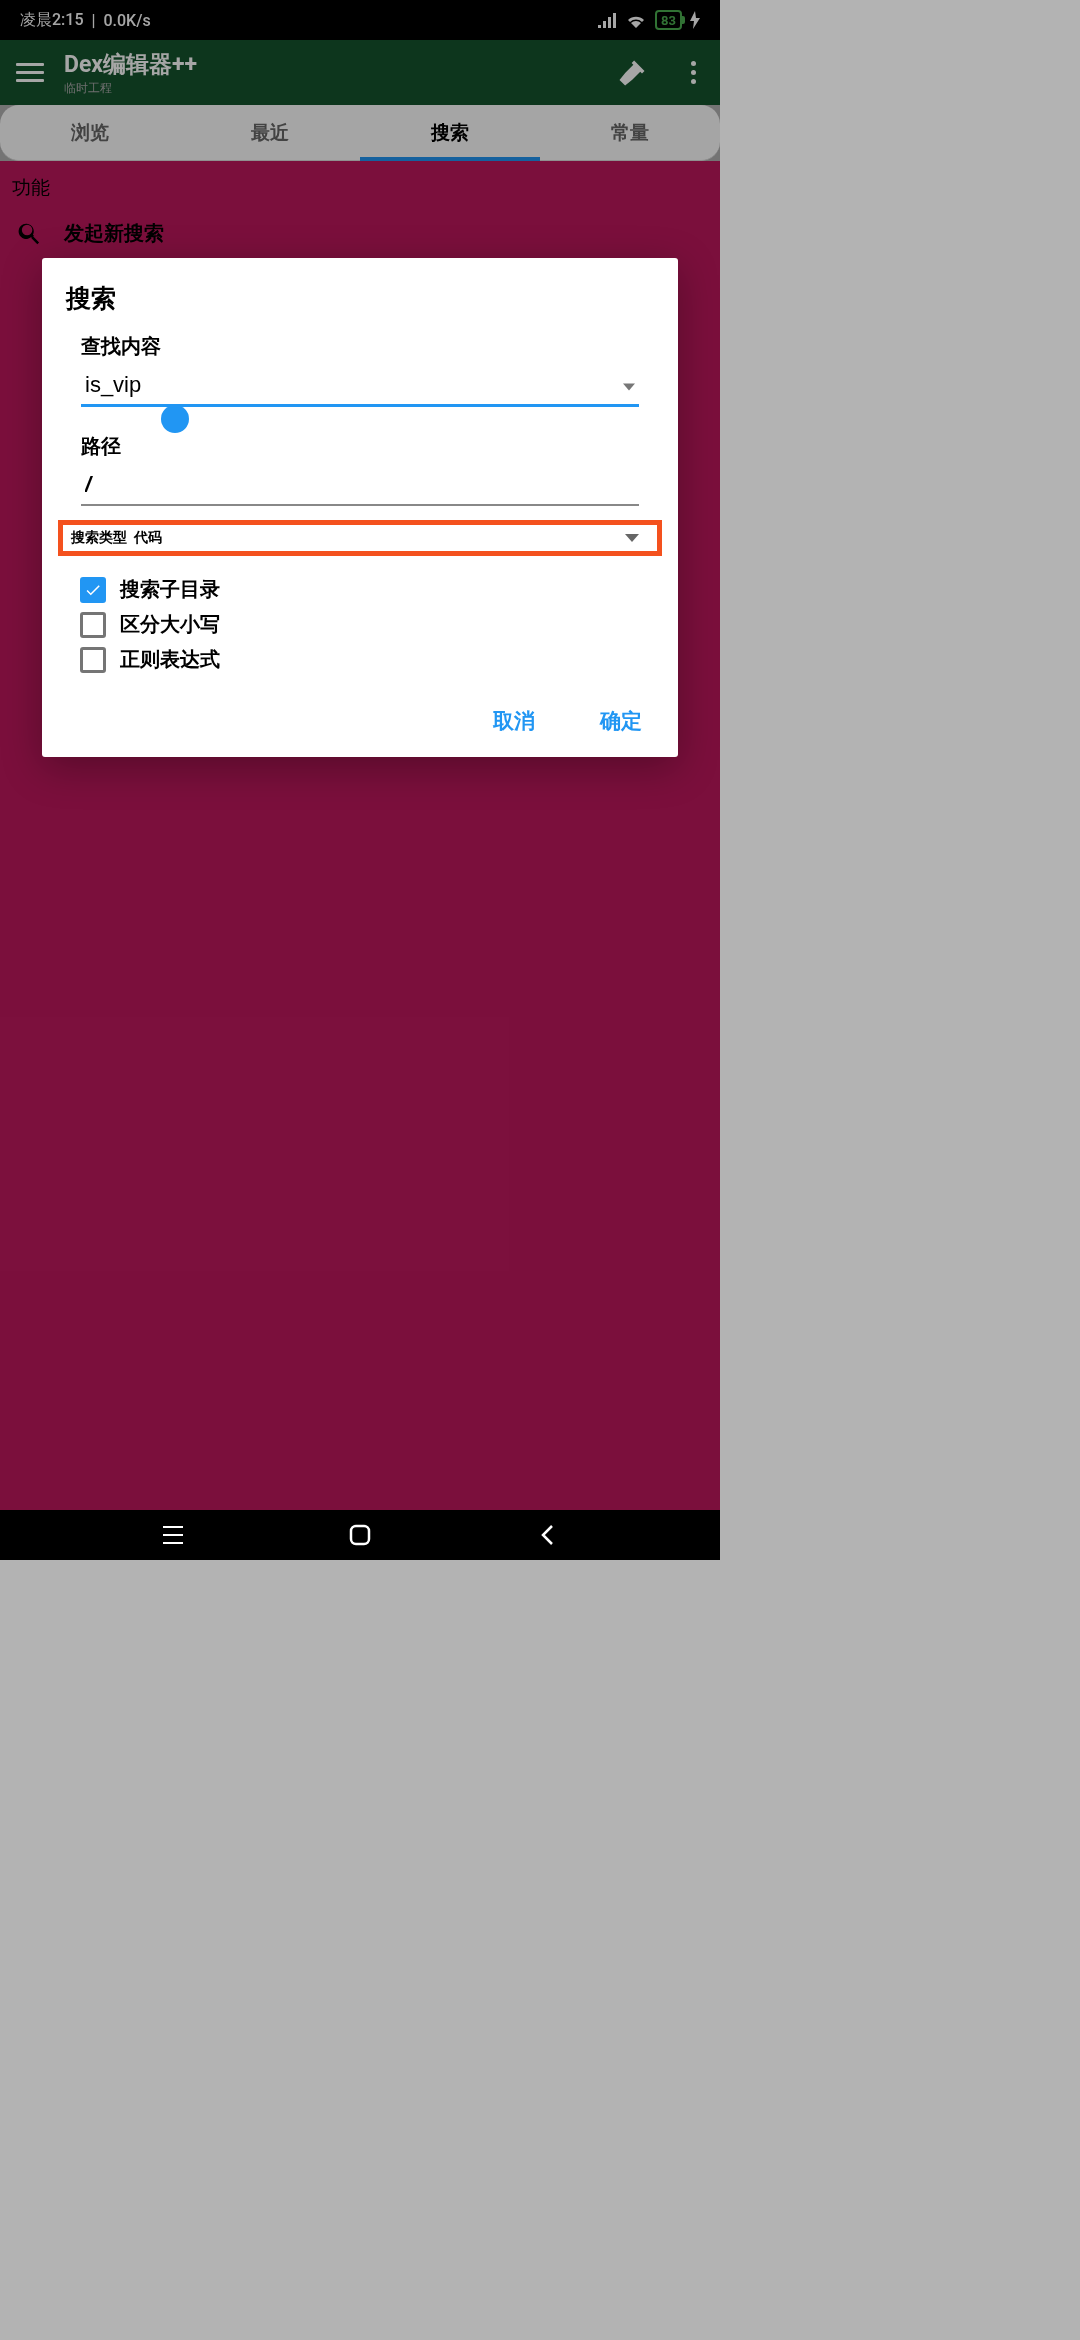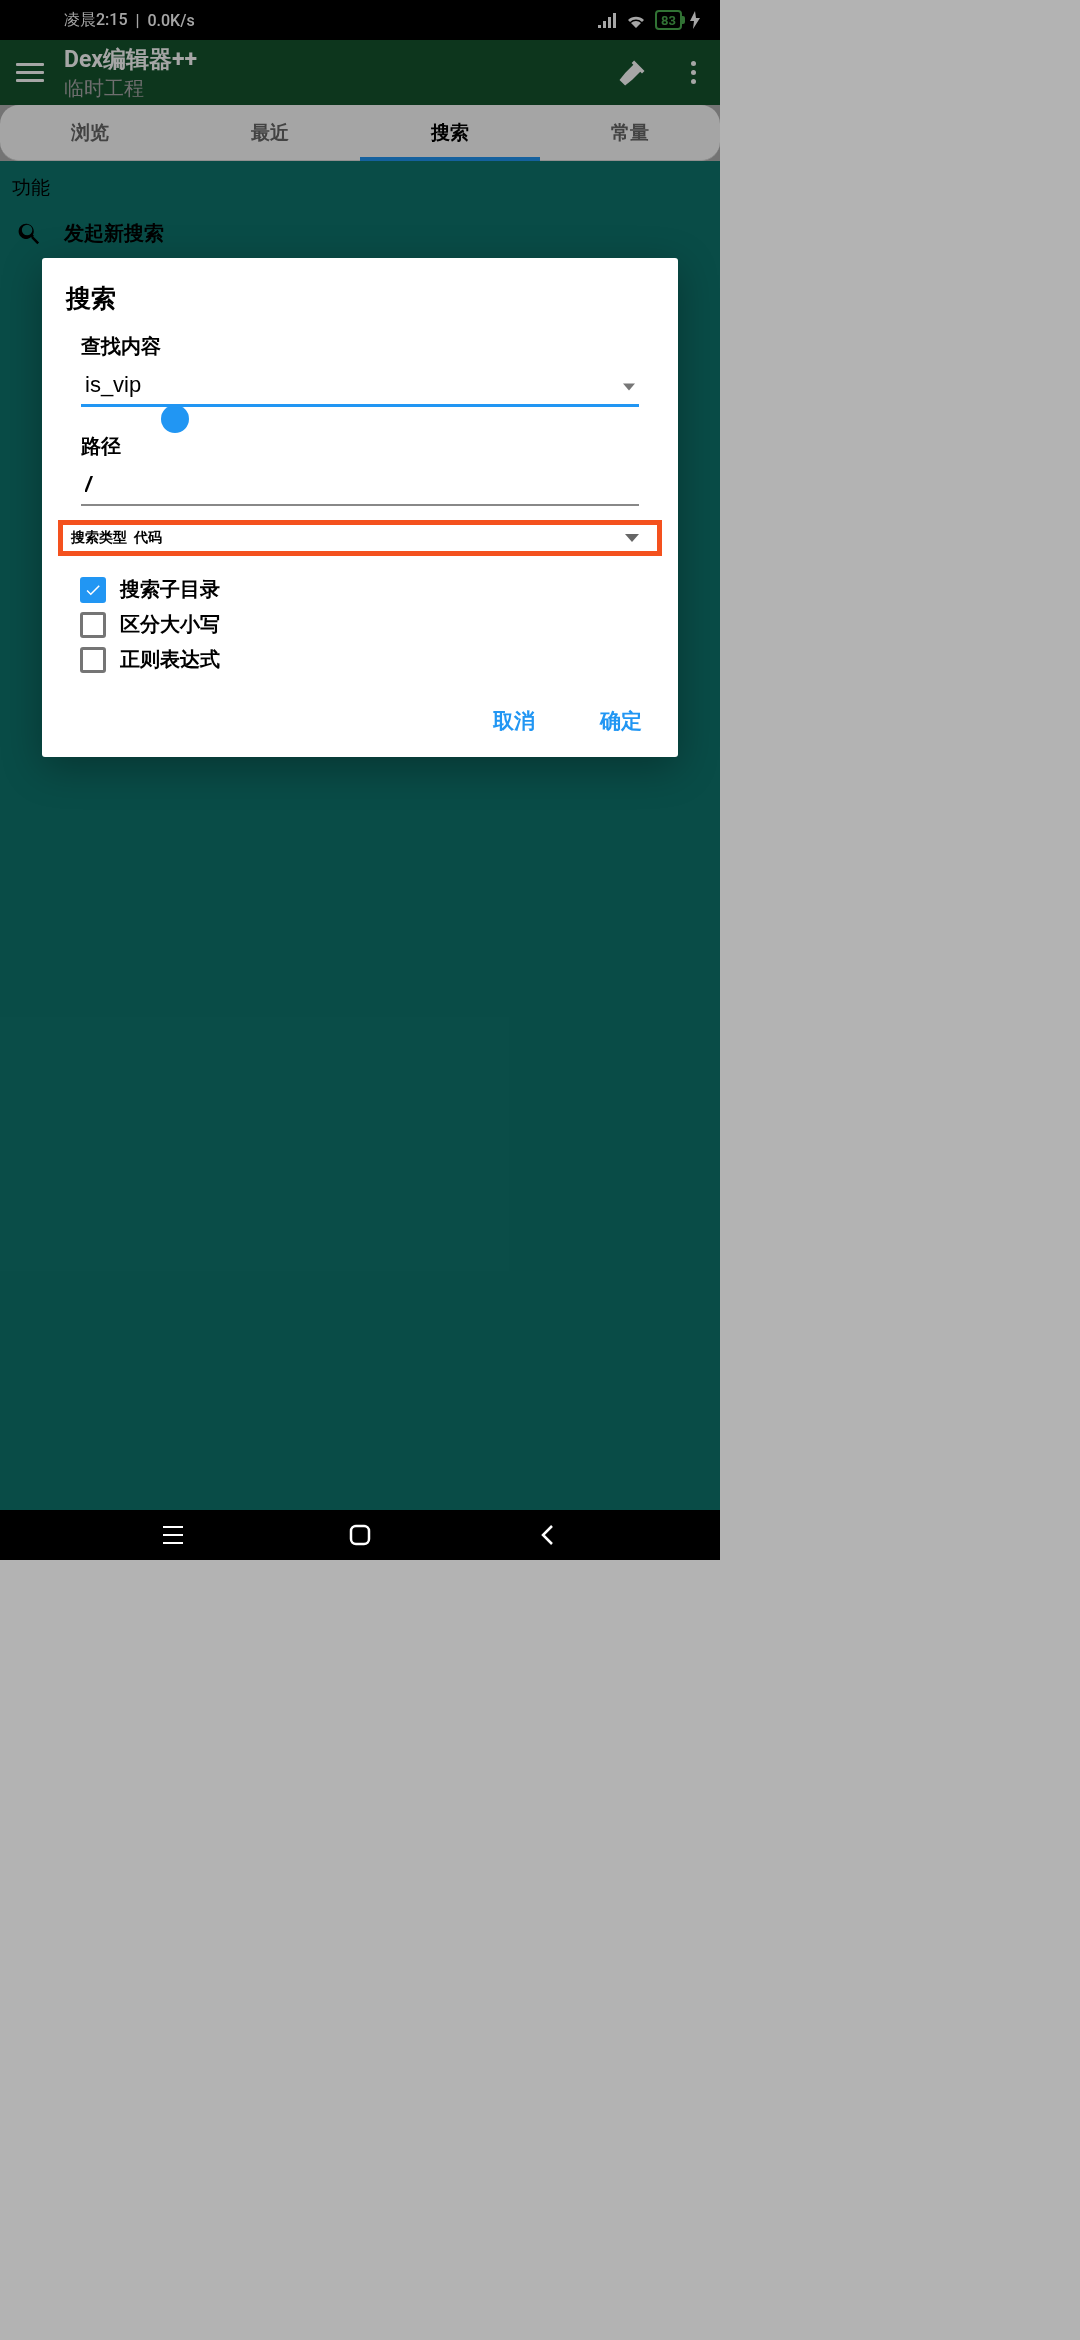--- a/index.html
+++ b/index.html
@@ -16,21 +16,21 @@
       height: 40px;
       background: #000;
       display: flex;
       align-items: center;
       justify-content: space-between;
       padding: 0 20px;
       color: #fff;
       font-size: 16px;
       font-weight: 500;
     }
-    .status-left { display: flex; align-items: center; gap: 4px; margin-left: 44px; }
+    .status-left { display: flex; align-items: center; gap: 4px; }
     .status-right { display: flex; align-items: center; gap: 8px; }
     .battery {
       display: inline-flex;
       align-items: center;
       border: 2px solid #4CAF50;
       border-radius: 4px;
       padding: 0 4px;
       height: 20px;
       color: #4CAF50;
       font-size: 13px;
@@ -69,21 +69,21 @@
       border-radius: 1px;
     }
     .header-titles { flex: 1; }
     .header-title {
       color: #fff;
       font-size: 23px;
       font-weight: bold;
     }
     .header-subtitle {
       color: #aaa;
-      font-size: 20px;
+      font-size: 12px;
     }
     .hammer-icon {
       width: 30px;
       height: 30px;
       margin-right: 16px;
     }
     .overflow-icon {
       display: flex;
       flex-direction: column;
       gap: 4px;
@@ -119,21 +119,21 @@
       content: '';
       position: absolute;
       bottom: -1px;
       left: 0;
       right: 0;
       height: 4px;
       background: #2196F3;
     }
     
     .content {
-      background: #0f766e;
+      background: #be185d;
       padding: 10px 12px;
       height: calc(100% - 40px - 65px - 56px - 50px);
     }
     .section-label {
       font-size: 19px;
       color: #000;
       padding: 4px 0 12px 0;
     }
     .search-row {
       display: flex;

